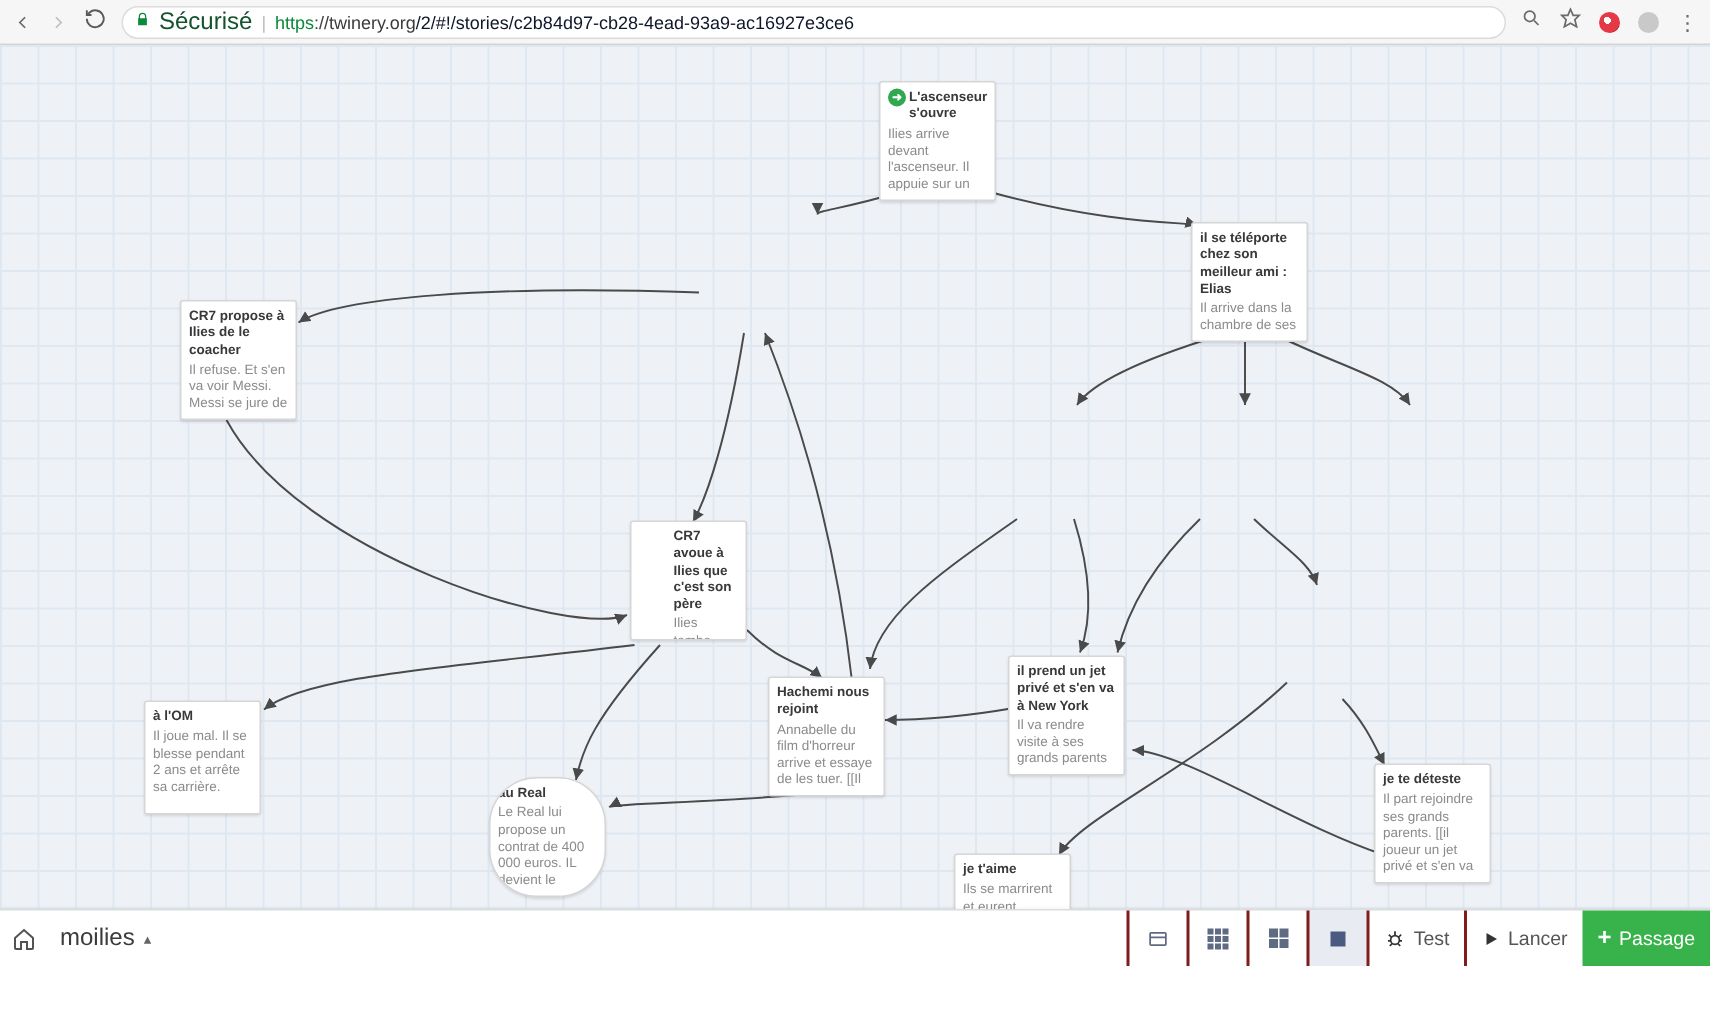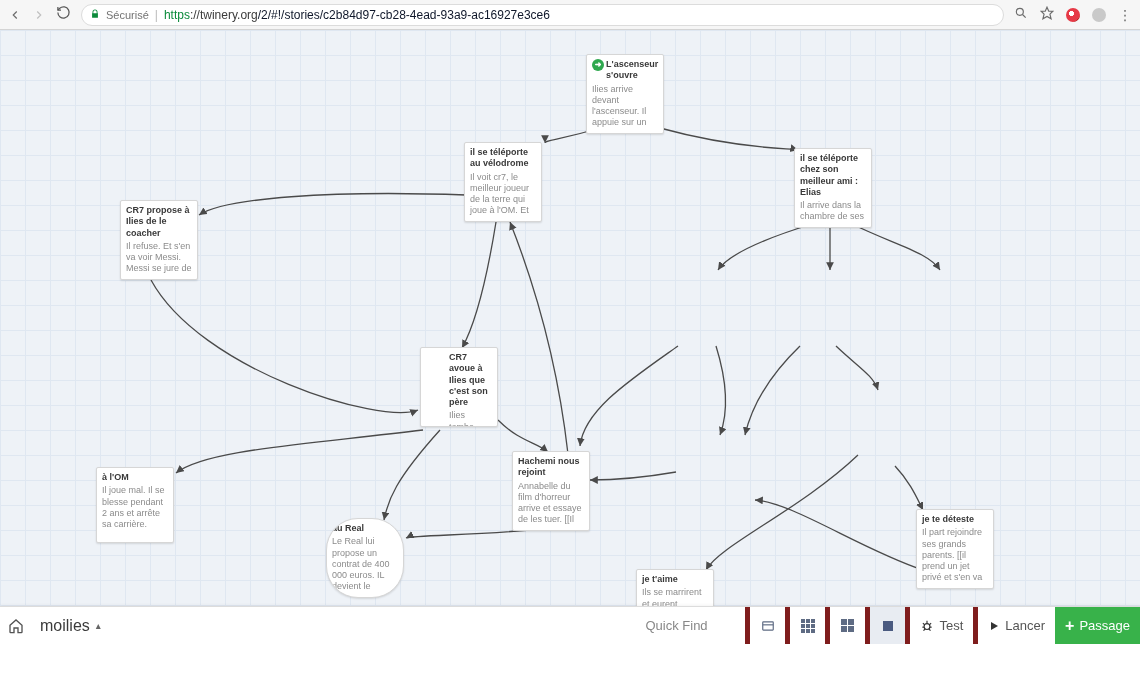--- a/index.html
+++ b/index.html
@@ -4,21 +4,21 @@
 <style>
   * { box-sizing: border-box; margin: 0; padding: 0; }
   html, body { width: 1140px; height: 682px; font-family: "Helvetica Neue", Arial, sans-serif; overflow: hidden; }
   
   .browser-bar { height: 30px; background: #f6f6f6; border-bottom: 1px solid #d4d4d4; display: flex; align-items: center; padding: 0 8px; gap: 10px; }
   .nav-arrow { width: 14px; height: 14px; display: flex; align-items: center; justify-content: center; color: #6b6b6b; cursor: pointer; }
   .nav-arrow.disabled { color: #bfbfbf; }
   .reload { color: #5a5a5a; cursor: pointer; }
   .addr { flex: 1; display: flex; align-items: center; gap: 6px; background: #fff; border: 1px solid #dcdcdc; border-radius: 14px; height: 22px; padding: 0 8px; font-size: 12px; color: #333; }
   .lock { color: #0a8a3a; font-weight: bold; font-size: 11px; }
-  .secure { color: #737373; font-size: 11px; }
+  .secure { color: #14532d; font-size: 16px; }
   .addr-text { color: #3b3b3b; }
   .addr-text .proto { color: #0a8a3a; }
   .addr-text .rest { color: #0f172a; }
   .toolbar-icons { display: flex; gap: 12px; align-items: center; color: #6b6b6b; }
   .ext-dot { width: 14px; height: 14px; border-radius: 50%; }
   .menudots { font-size: 14px; color: #6b6b6b; cursor: pointer; }
 
   
   .canvas { position: relative; width: 1140px; height: 614px; background-color: #eef2f7;
     background-image: linear-gradient(#dfe7f1 1px, transparent 1px), linear-gradient(90deg, #dfe7f1 1px, transparent 1px);
@@ -33,21 +33,21 @@
 
   
   .bottombar { position: absolute; bottom: 0; left: 0; right: 0; height: 38px; background: #fff; border-top: 1px solid #dcdcdc; display: flex; align-items: stretch; box-shadow: 0 -1px 3px rgba(0,0,0,0.05); }
   .home { width: 32px; display: flex; align-items: center; justify-content: center; color: #535353; cursor: pointer; }
   .story-name { display: flex; align-items: center; gap: 6px; padding: 0 8px; color: #3b3b3b; font-size: 16px; cursor: pointer; }
   .story-name .chev { font-size: 10px; color: #666; }
   .spacer { flex: 1; }
   .quickfind { display: flex; align-items: center; }
   .quickfind input { border: none; outline: none; font-size: 13px; width: 90px; color: #333; }
   .quickfind input::placeholder { color: #888; }
-  .btn { display: flex; align-items: center; justify-content: center; padding: 0 10px; color: #555; border-left: 5px solid #7f1d1d; cursor: pointer; font-size: 13px; gap: 5px; }
+  .btn { display: flex; align-items: center; justify-content: center; padding: 0 10px; color: #555; border-left: 2px solid #7f1d1d; cursor: pointer; font-size: 13px; gap: 5px; }
   .btn.iconcell { width: 40px; padding: 0; }
   .btn.active { background: #e8ecf2; }
   .btn.bug svg { color: #333; }
   .btn.play svg { color: #333; }
   .btn.add { background: #38b24a; color: #fff; font-weight: 500; border-left: none; }
   .btn.add .plus { font-size: 16px; font-weight: 700; }
   .zoom-grid { display: grid; gap: 1px; }
   .zoom-grid.g3 { grid-template-columns: repeat(3,4px); grid-template-rows: repeat(3,4px); }
   .zoom-grid.g2 { grid-template-columns: repeat(2,6px); grid-template-rows: repeat(2,6px); }
   .zoom-grid div { background: #5e6b83; }
@@ -130,26 +130,20 @@
     </g>
   </svg>
 
   <div class="passage" style="left:586px; top:24px;">
     <div class="title">
         <span class="start">➜</span>
         <span>L'ascenseur s'ouvre</span>
       </div>
     <div class="body">Ilies arrive devant l'ascenseur. Il appuie sur un</div>
   </div>
-  <div class="passage" style="left:464px; top:112px;">
-    <div class="title">
-        <span>il se téléporte au vélodrome</span>
-      </div>
-    <div class="body">Il voit cr7, le meilleur joueur de la terre qui joue à l'OM. Et</div>
-  </div>
   <div class="passage" style="left:120px; top:170px;">
     <div class="title">
         <span>CR7 propose à Ilies de le coacher</span>
       </div>
     <div class="body">Il refuse. Et s'en va voir Messi. Messi se jure de</div>
   </div>
   <div class="passage" style="left:420px; top:317px;padding-left:28px;">
     <div class="title">
         <span>CR7 avoue à Ilies que c'est son père</span>
       </div>
@@ -172,47 +166,50 @@
         <span>Hachemi nous rejoint</span>
       </div>
     <div class="body">Annabelle du film d'horreur arrive et essaye de les tuer. [[Il</div>
   </div>
   <div class="passage" style="left:794px; top:118px;">
     <div class="title">
         <span>il se téléporte chez son meilleur ami : Elias</span>
       </div>
     <div class="body">Il arrive dans la chambre de ses</div>
   </div>
+  <div class="passage" style="left:672px; top:407px;">
+    <div class="title">
+        <span>il prend un jet privé et s'en va à New York</span>
+      </div>
+    <div class="body">Il va rendre visite à ses grands parents</div>
+  </div>
   <div class="passage" style="left:636px; top:539px;">
     <div class="title">
         <span>je t'aime</span>
       </div>
     <div class="body">Ils se marrirent et eurent beaucoup d'enfants.</div>
   </div>
   <div class="passage" style="left:916px; top:479px;">
     <div class="title">
         <span>je te déteste</span>
       </div>
-    <div class="body">Il part rejoindre ses grands parents. [[il prend un jet privé et s'en va</div>
+    <div class="body">Il part rejoindre ses grands parents. [[il joueur un jet privé et s'en va</div>
   </div>
 
   <div class="bottombar">
     <div class="home">
       <svg width="16" height="16" viewBox="0 0 24 24" fill="none" stroke="currentColor" stroke-width="2">
           <path d="M3 11l9-8 9 8v10a1 1 0 01-1 1h-5v-7h-6v7H4a1 1 0 01-1-1V11z"></path>
         </svg>
     </div>
     <div class="story-name">
       <span>moilies</span>
       <span class="chev">▴</span>
     </div>
     <div class="spacer"></div>
-    <div class="quickfind btn" style="border-left:none">
-      <input type="text" placeholder="Quick Find" style="">
-    </div>
     <div class="btn iconcell">
       <svg width="14" height="14" viewBox="0 0 24 24" fill="none" stroke="#5e6b83" stroke-width="2">
           <rect x="3" y="5" width="18" height="14" rx="1"></rect>
           <line x1="3" y1="10" x2="21" y2="10"></line>
         </svg>
     </div>
     <div class="btn iconcell">
       <div class="zoom-grid g3">
           <div></div>
           <div></div>

